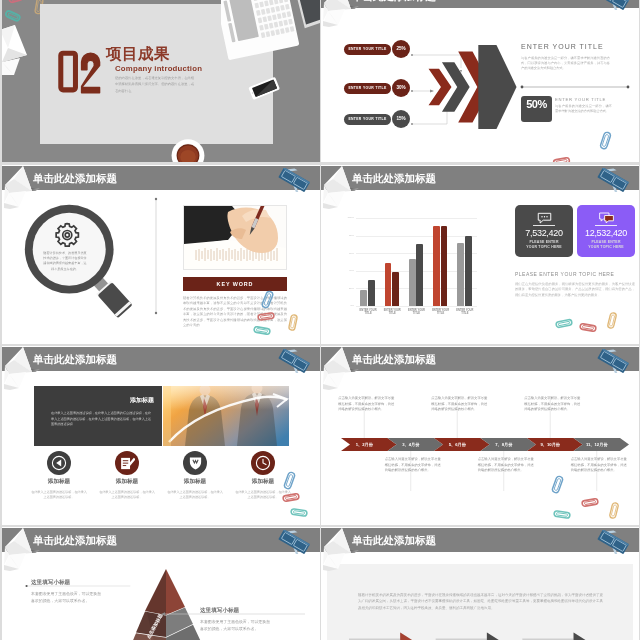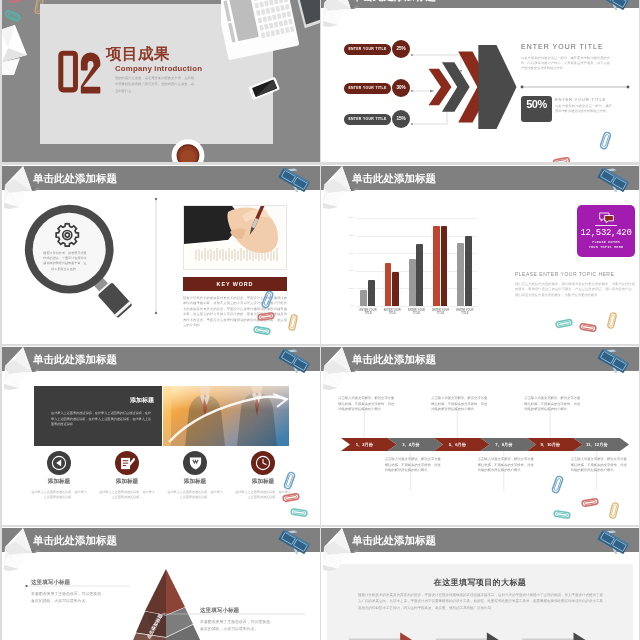--- a/index.html
+++ b/index.html
@@ -484,21 +484,34 @@
         <div class="bar" style="left:73.3px;top:29.4px;width:6.9px;height:61.6px;background:#4a4a4a;border-radius:1px 1px 0 0;"></div>
         <div class="xlab" style="left:64.5px;top:94px;width:17.9px;">ENTER YOUR TITLE</div>
         <div class="bar" style="left:90.0px;top:10.9px;width:6.9px;height:80.1px;background:#c0452f;border-radius:1px 1px 0 0;"></div>
         <div class="bar" style="left:97.5px;top:10.9px;width:6.9px;height:80.1px;background:#6b2318;border-radius:1px 1px 0 0;"></div>
         <div class="xlab" style="left:88.7px;top:94px;width:17.9px;">ENTER YOUR TITLE</div>
         <div class="bar" style="left:114.2px;top:27.6px;width:6.9px;height:63.4px;background:#9a9a9a;border-radius:1px 1px 0 0;"></div>
         <div class="bar" style="left:121.7px;top:20.6px;width:6.9px;height:70.4px;background:#4a4a4a;border-radius:1px 1px 0 0;"></div>
         <div class="xlab" style="left:112.9px;top:94px;width:17.9px;">ENTER YOUR TITLE</div>
       </div>
 
-    <div class="card" style="left:256px;top:40px;background:#a21caf;font-family:Liberation Mono, monospace;">
+    <div class="card" style="left:194px;top:40px;background:#4a4a4a;">
+      <svg class="abs" style="left:22px;top:7px;" width="15" height="12" viewBox="0 0 24 19">
+        <path d="M2 2 H22 V13 H10 L5 17.5 V13 H2 Z" fill="none" stroke="#fff" stroke-width="1.5" stroke-linejoin="round"></path>
+        <g fill="#fff">
+            <circle cx="8" cy="7.5" r="1.1"></circle>
+            <circle cx="12" cy="7.5" r="1.1"></circle>
+            <circle cx="16" cy="7.5" r="1.1"></circle>
+          </g>
+      </svg>
+      <div class="rule"></div>
+      <div class="val">7,532,420</div>
+      <div class="cap">PLEASE ENTER YOUR TOPIC HERE</div>
+    </div>
+    <div class="card" style="left:256px;top:40px;background:#8b5cf6;">
       <svg class="abs" style="left:22px;top:7px;" width="15" height="12" viewBox="0 0 24 19">
         <path d="M1 1.5 H16 V11 H7 L3.5 14.5 V11 H1 Z" fill="none" stroke="#fff" stroke-width="1.4" stroke-linejoin="round"></path>
         <path d="M9 5.5 H23 V14 H15 L11.5 17.5 V14 H9 Z" fill="#8a2b1c" stroke="#fff" stroke-width="1.4" stroke-linejoin="round"></path>
       </svg>
       <div class="rule"></div>
       <div class="val">12,532,420</div>
       <div class="cap">PLEASE ENTER YOUR TOPIC HERE</div>
     </div>
     <div class="s4-ft" style="left:194px;top:106px;">PLEASE ENTER YOUR TOPIC HERE</div>
     <div class="s4-fb" style="left:194px;top:117px;width:120px;">我们正在为您提供快速的服务，我们能够为您提供更优质的服务，为客户提供快速的服务，帮助您打造自己的品牌与服务。产品是品质的保证，我们愿为您的产品，我们愿意为您提供更优质的服务，为客户提供更好的服务。</div>
@@ -795,21 +808,20 @@
     <svg class="clip" style="left:274px;top:3px;" width="36" height="24" viewBox="0 0 60 38">
       <g transform="rotate(30 30 19)">
         <path d="M11 10 L21 2 L27 2 L17 10 Z" fill="#b9cfdf"></path>
         <path d="M39 27 L49 35 L43 35 L33 27 Z" fill="#b9cfdf"></path>
         <rect x="5" y="9" width="50" height="19" rx="1.5" fill="#2f6288"></rect>
         <rect x="9" y="12.5" width="20" height="12" rx="1" fill="none" stroke="#a8c8dd" stroke-width="1.3"></rect>
         <rect x="32" y="12.5" width="20" height="12" rx="1" fill="none" stroke="#a8c8dd" stroke-width="1.3"></rect>
         <rect x="5" y="9" width="50" height="3" fill="#4c7fa5"></rect>
       </g>
     </svg>
-    <div class="s8-t" style="top:50px;">在这里填写项目的大标题</div>
     <div class="s8-b" style="left:37px;top:65px;width:245px;">随着计算机技术的发展及仿真技术的进步，平面设计在视觉传播领域的表现也越来越丰富，这对今天的平面设计都提出了空前的挑战，伴为平面设计者提供了更为广阔的发展空间，从技术上讲，平面设计者不仅要掌握传统的设计工具，如画笔、绘图笔和绘图仪等重工具等，更要掌握电脑和绘图软件等现代化的设计工具及相关的印刷技术工艺知识，因为这种手段高效、高质量、便利的工具而被广泛地应用。</div>
     <svg class="abs" style="left:28px;top:105px;" width="262" height="66" viewBox="0 0 266 66">
       <g>
         <polygon points="0,6 52,6 52,0 66,9 52,18 52,12 0,12" fill="#cfcfcf"></polygon>
         <polygon points="52,6 52,0 66,9 52,18 52,12" fill="#a64231"></polygon>
         <polygon points="88,6 140,6 140,0 154,9 140,18 140,12 88,12" fill="#cfcfcf"></polygon>
         <polygon points="140,6 140,0 154,9 140,18 140,12" fill="#4a4a4a"></polygon>
         <polygon points="176,6 228,6 228,0 242,9 228,18 228,12 176,12" fill="#cfcfcf"></polygon>
         <polygon points="228,6 228,0 242,9 228,18 228,12" fill="#4a4a4a"></polygon>
       </g>

